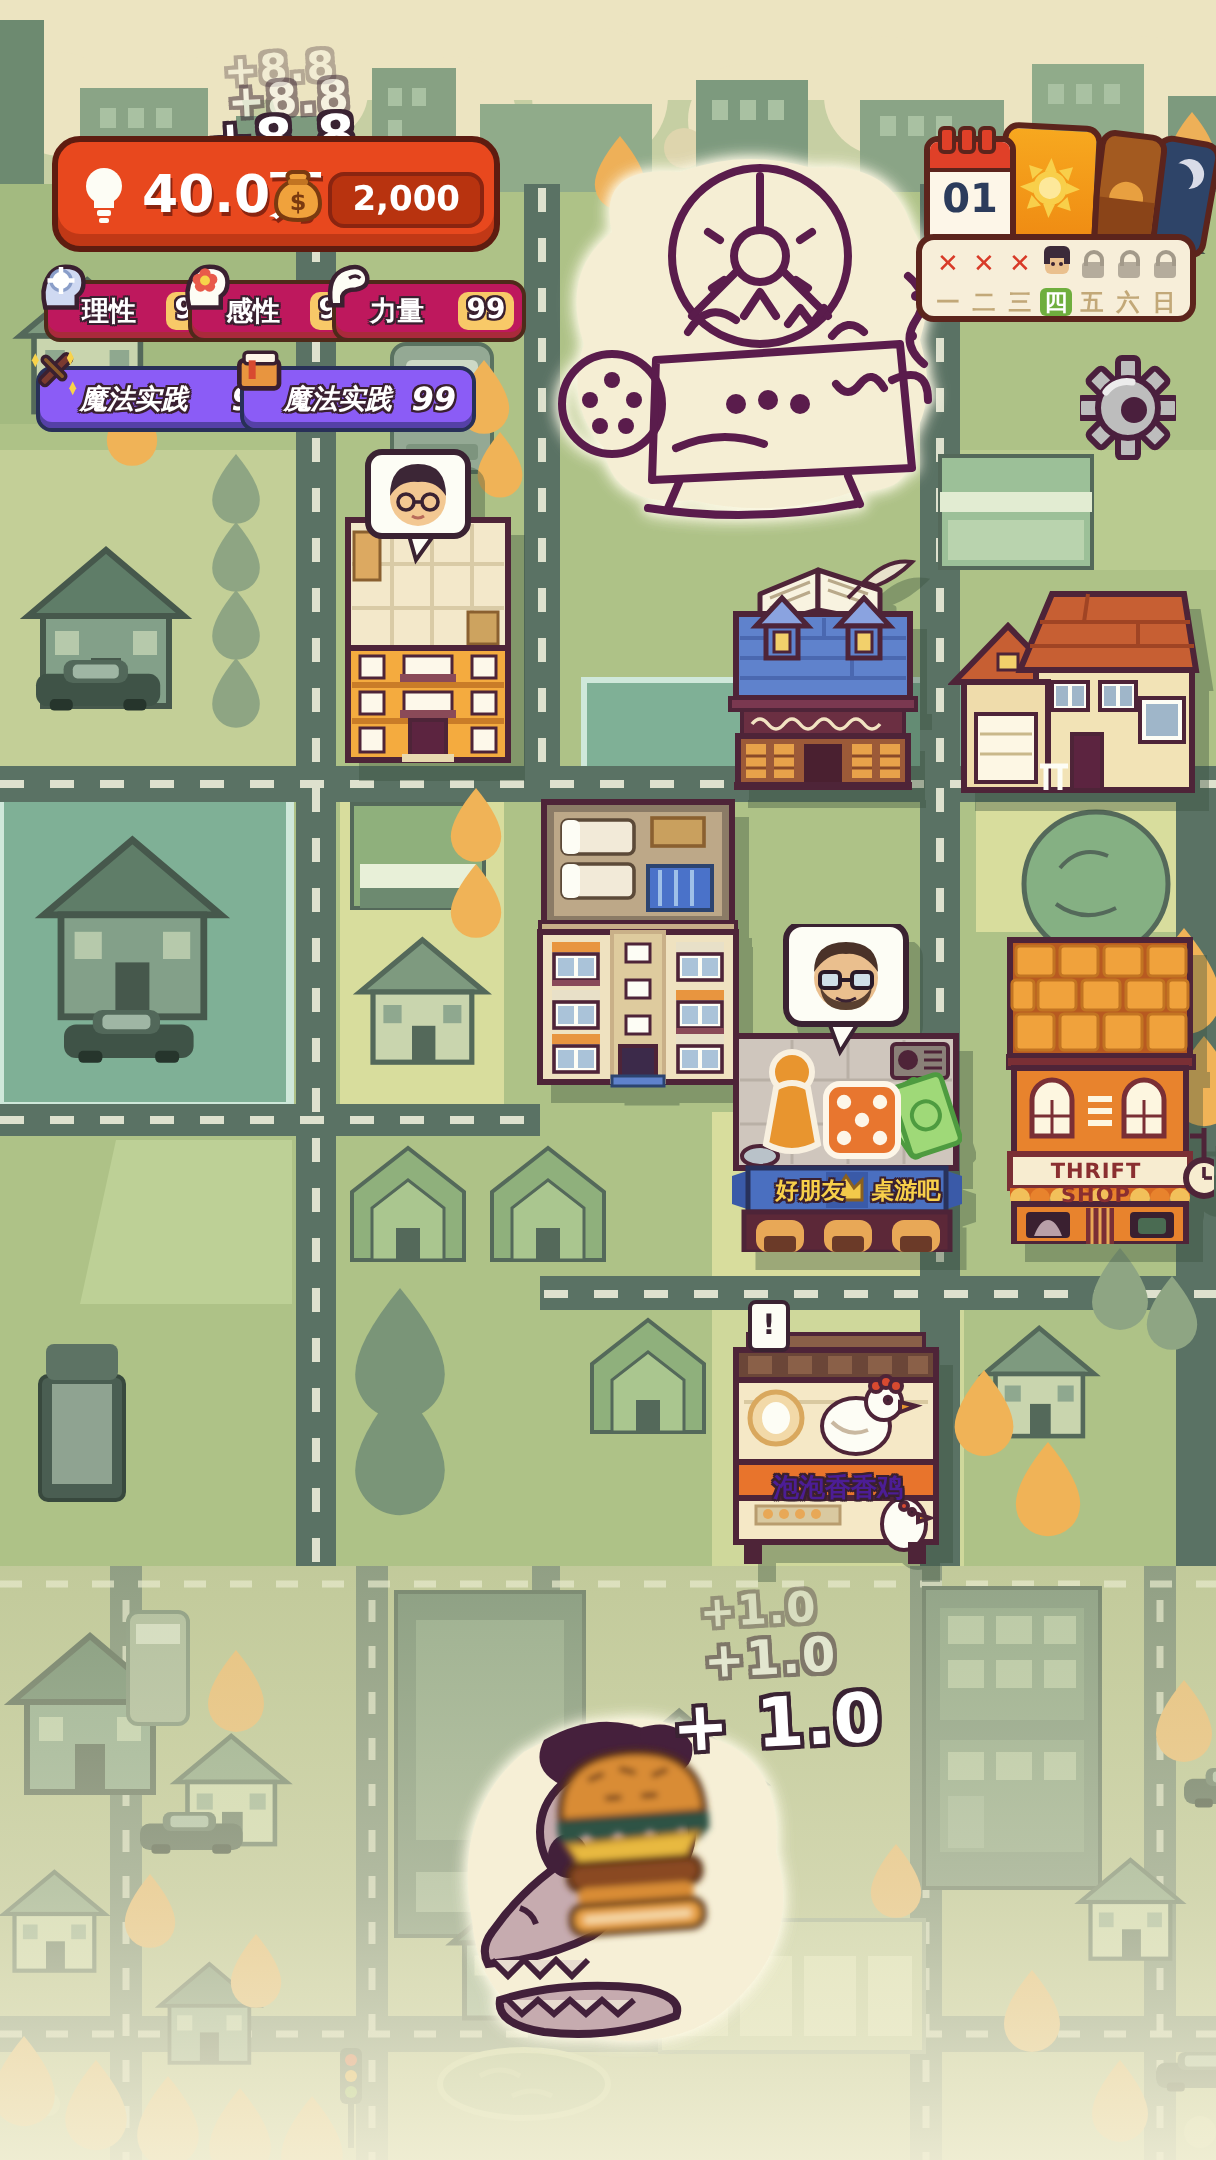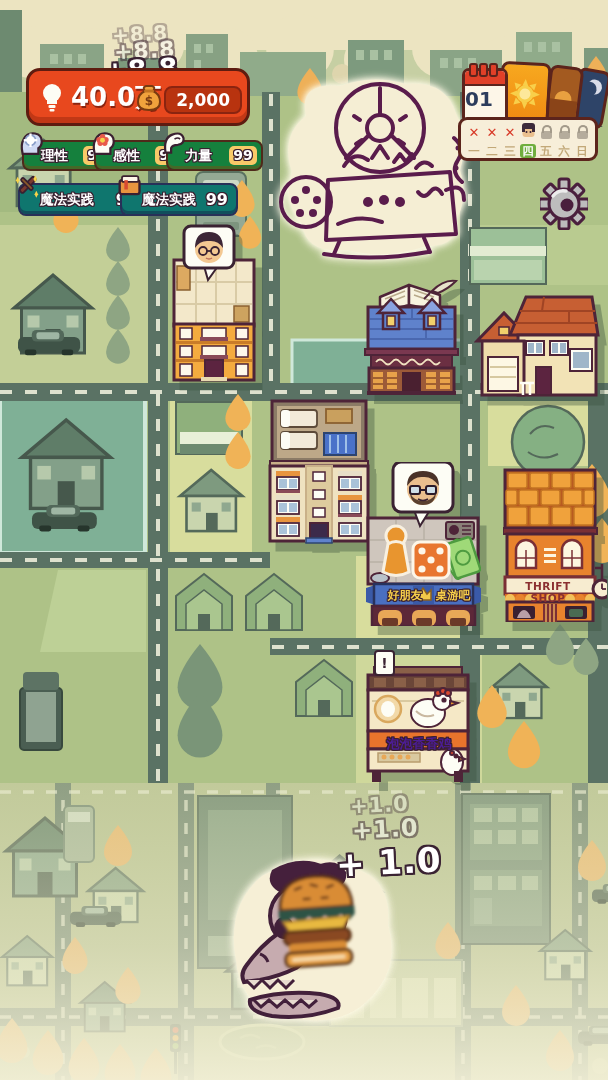--- a/index.html
+++ b/index.html
@@ -16,34 +16,34 @@
   
   .cur-bar{position:absolute;left:26px;top:68px;width:218px;height:52px;background:#e8481e;
            border:3px solid #5e1c10;border-radius:14px;display:flex;align-items:center;
            box-shadow:inset 0 -6px 0 rgba(120,30,10,.35);}
   .cur-bar .bulb{margin-left:8px;display:flex;}
   .cur-main{color:#fff;font-size:26px;font-weight:900;margin-left:4px;text-shadow:1px 2px 0 #8a2410;}
   .money-chip{position:absolute;right:5px;bottom:5px;height:36px;display:flex;align-items:center;}
   .money-pill{background:#b8330f;border:2px solid #8a2410;border-radius:8px;color:#fff;
               font-size:17px;font-weight:700;padding:2px 10px;margin-left:2px;}
   
-  .badge{position:absolute;height:27px;background:#15803d;border:2.5px solid #4f2a1a;border-radius:8px;
+  .badge{position:absolute;height:27px;background:#be185d;border:2.5px solid #4f2a1a;border-radius:8px;
          display:flex;align-items:center;padding:0 4px 0 17px;box-shadow:inset 0 -3px 0 rgba(140,70,10,.4);}
   .badge .bicon{position:absolute;left:-7px;top:-13px;}
   .badge .lbl{font-size:13.5px;font-weight:800;color:#fff;white-space:nowrap;}
   .badge .pill{margin-left:auto;background:#f8c968;border-radius:5px;min-width:24px;height:19px;
                line-height:19px;text-align:center;font-size:14px;font-weight:900;color:#fff;padding:0 2px;}
-  .badge.blue{background:#0f766e;border-color:#283058;box-shadow:inset 0 -3px 0 rgba(20,30,70,.45);padding:0 8px 0 20px;}
+  .badge.blue{background:#8b5cf6;border-color:#283058;box-shadow:inset 0 -3px 0 rgba(20,30,70,.45);padding:0 8px 0 20px;font-style:italic;}
   .badge.blue .val{margin-left:auto;font-size:16px;font-weight:900;color:#fff;padding-left:8px;}
   
   .cal-icon{position:absolute;left:462px;top:68px;width:40px;height:50px;background:#fdf6e8;
             border:3px solid #5c241c;border-radius:7px;}
   .cal-top{height:13px;background:#e04028;border-bottom:2px solid #5c241c;border-radius:4px 4px 0 0;}
   .cal-ring{position:absolute;top:-8px;width:5px;height:10px;background:#e04028;border:2px solid #5c241c;border-radius:3px;}
-  .cal-date{font-size:20px;font-weight:900;color:#2c3c5c;margin-top:1px;}
+  .cal-date{text-align:center;font-size:20px;font-weight:900;color:#2c3c5c;margin-top:1px;}
   .card{position:absolute;border:3px solid #5c241c;border-radius:8px;overflow:hidden;}
   .card.sun{left:500px;top:62px;width:44px;height:57px;transform:rotate(3deg);
             background:linear-gradient(#f7a81f,#ef8a12);z-index:3;display:flex;align-items:center;justify-content:center;}
   .card.dusk{left:547px;top:66px;width:28px;height:53px;transform:rotate(7deg);background:#a35a20;z-index:2;}
   .card.night{left:574px;top:69px;width:27px;height:53px;transform:rotate(10deg);background:#2e4468;z-index:1;}
   .dusk-sun{position:absolute;left:5px;top:22px;width:17px;height:17px;border-radius:50%;background:#e8a040;}
   .dusk-ground{position:absolute;left:0;top:31px;width:100%;height:22px;background:#8a4418;}
   .moon{position:absolute;left:3px;top:10px;width:15px;height:15px;border-radius:50%;
         box-shadow:5px -3px 0 0 #d9dce8;}
   .week{position:absolute;left:458px;top:117px;width:140px;height:44px;background:#f7eed9;

